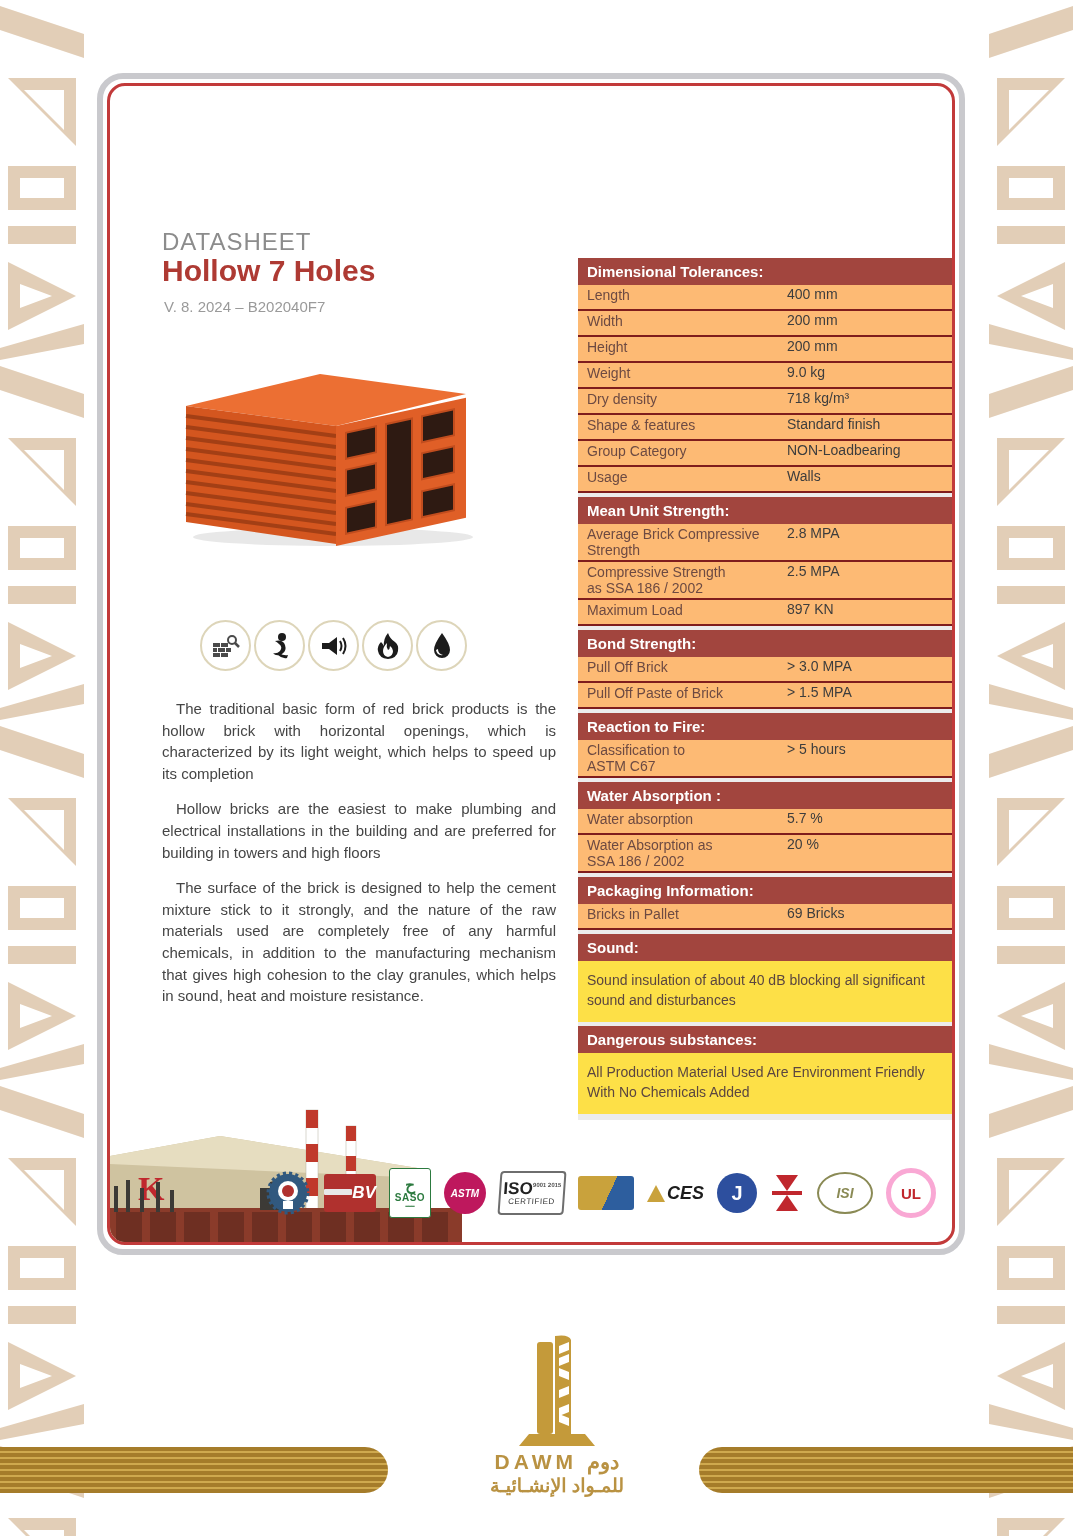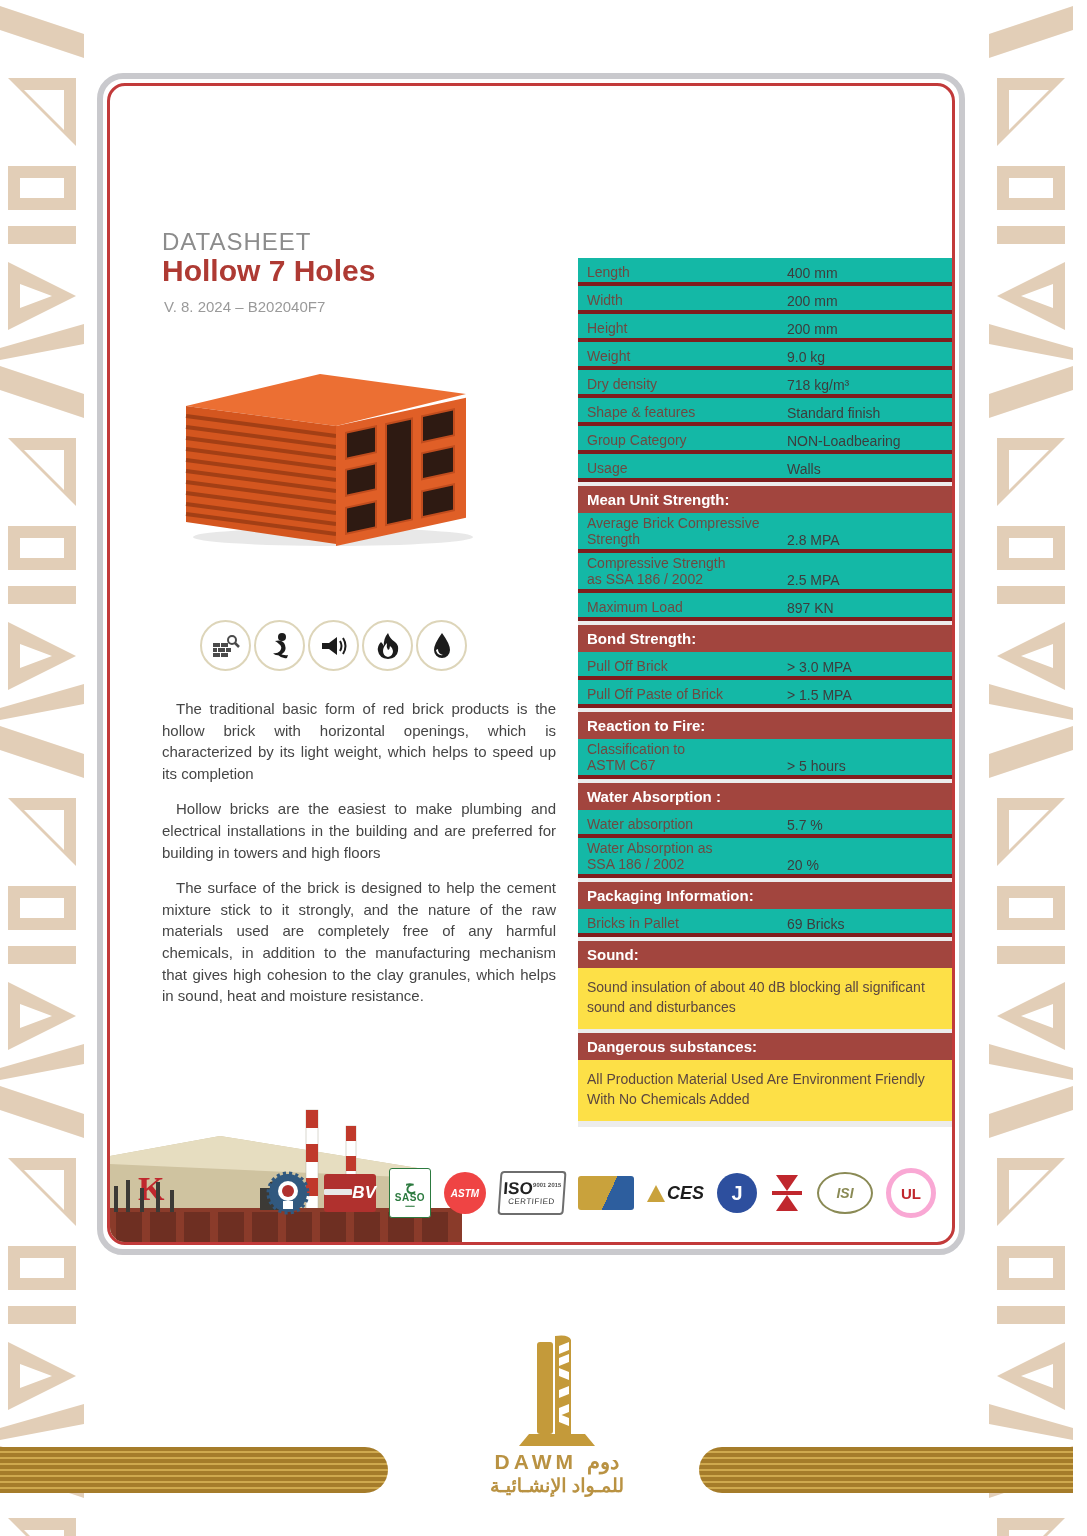--- a/index.html
+++ b/index.html
@@ -24,38 +24,38 @@
         display:flex;align-items:center;justify-content:center;box-sizing:border-box;}
   .feat-icon svg{width:30px;height:30px;}
   #paragraphs{position:absolute;left:52px;top:612px;width:394px;}
   #paragraphs p{margin:0 0 14px 0;font-size:15px;line-height:1.44;color:#454545;
         text-align:justify;text-indent:14px;}
   
   #spec-panel{position:absolute;left:468px;top:172px;width:380px;background:#ececec;padding-bottom:6px;}
   .sec-header{background:#a2453e;color:#fff;font-weight:bold;font-size:15px;
         padding:5px 9px;margin-top:4px;}
   .sec-header.first{margin-top:0;}
-  .spec-row{display:flex;align-items:flex-end;background:#14b8a6;border-bottom:4px solid #7f1d1d;
+  .spec-row{display:flex;align-items:flex-start;background:#fdba74;border-bottom:2px solid #7f1d1d;
         min-height:22px;padding:1px 0;}
   .spec-label{width:55%;padding:1px 9px;font-size:14px;color:#6d4a42;white-space:pre-line;box-sizing:border-box;}
   .spec-value{width:45%;font-size:14px;color:#3d3d3d;box-sizing:border-box;padding-right:4px;}
   .sec-text{padding:10px 9px 12px 9px;font-size:14px;line-height:1.4;color:#5b4640;background:#fde047;}
   
   #factory{position:absolute;left:0;bottom:0;width:352px;height:134px;}
   #logo-row{position:absolute;right:16px;bottom:24px;display:flex;align-items:center;gap:13px;}
   .logo{display:flex;align-items:center;justify-content:center;}
   .bv-box{width:52px;height:38px;background:#b0312e;border-radius:3px;display:flex;flex-direction:row;
         align-items:center;justify-content:center;color:#fff;font-weight:bold;font-style:italic;font-size:17px;}
   .bv-strip{width:44px;height:6px;background:#e8e8e8;margin-bottom:3px;border-radius:1px;}
   .saso-box{width:40px;height:48px;border:1px solid #2c7a3f;border-radius:3px;background:#fff;display:flex;
         flex-direction:column;align-items:center;justify-content:center;color:#2c7a3f;font-weight:bold;}
   .saso-g{font-size:15px;line-height:1;}
   .saso-t{font-size:10px;letter-spacing:.5px;}
   .saso-s{font-size:5px;color:#2c7a3f;}
-  .astm-circle{width:42px;height:42px;border-radius:50%;background:#ef4444;color:#fff;font-weight:bold;
+  .astm-circle{width:42px;height:42px;border-radius:50%;background:#be185d;color:#fff;font-weight:bold;
         font-size:10px;display:flex;align-items:center;justify-content:center;font-style:italic;}
   .iso-box{width:62px;height:40px;border:2px solid #6e6e6e;border-radius:4px;background:#fff;display:flex;
         flex-direction:column;align-items:center;justify-content:center;transform:skewX(-4deg);}
   .iso-main{font-weight:bold;font-size:17px;color:#222;line-height:1;}
   .iso-sub{font-size:6px;color:#555;}
   .iso-cap{font-size:8px;color:#333;letter-spacing:.5px;}
   .card-logo{width:56px;height:34px;border-radius:3px;background:linear-gradient(115deg,#c9a23c 0 55%,#2d5e9e 55% 100%);}
   .aces{font-weight:bold;font-size:18px;color:#1d1d1d;display:flex;align-items:center;font-style:italic;}
   .aces-a{width:0;height:0;border-left:9px solid transparent;border-right:9px solid transparent;
         border-bottom:17px solid #c9a23c;margin-right:2px;}
@@ -185,20 +185,21 @@
           </div>
         </div>
 
       <div id="paragraphs">
           <p>The traditional basic form of red brick products is the hollow brick with horizontal openings, which is characterized by its light weight, which helps to speed up its completion</p>
           <p>Hollow bricks are the easiest to make plumbing and electrical installations in the building and are preferred for building in towers and high floors</p>
           <p>The surface of the brick is designed to help the cement mixture stick to it strongly, and the nature of the raw materials used are completely free of any harmful chemicals, in addition to the manufacturing mechanism that gives high cohesion to the clay granules, which helps in sound, heat and moisture resistance.</p>
         </div>
 
       <div id="spec-panel">
+          <div class="sec-header first">Dimensional Tolerances:</div>
           <div class="spec-row">
             <div class="spec-label">Length</div>
             <div class="spec-value">400 mm</div>
           </div>
           <div class="spec-row">
             <div class="spec-label">Width</div>
             <div class="spec-value">200 mm</div>
           </div>
           <div class="spec-row">
             <div class="spec-label">Height</div>

